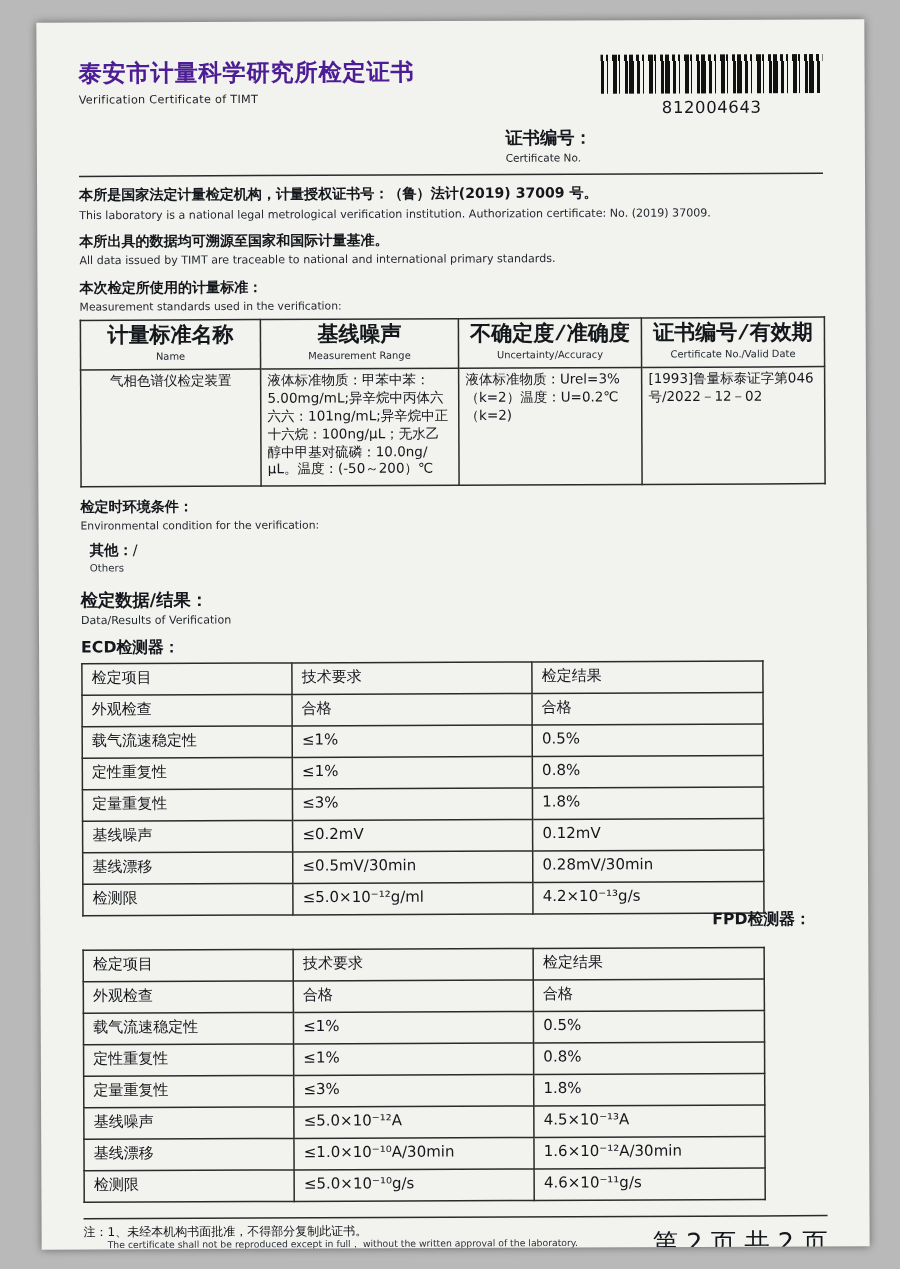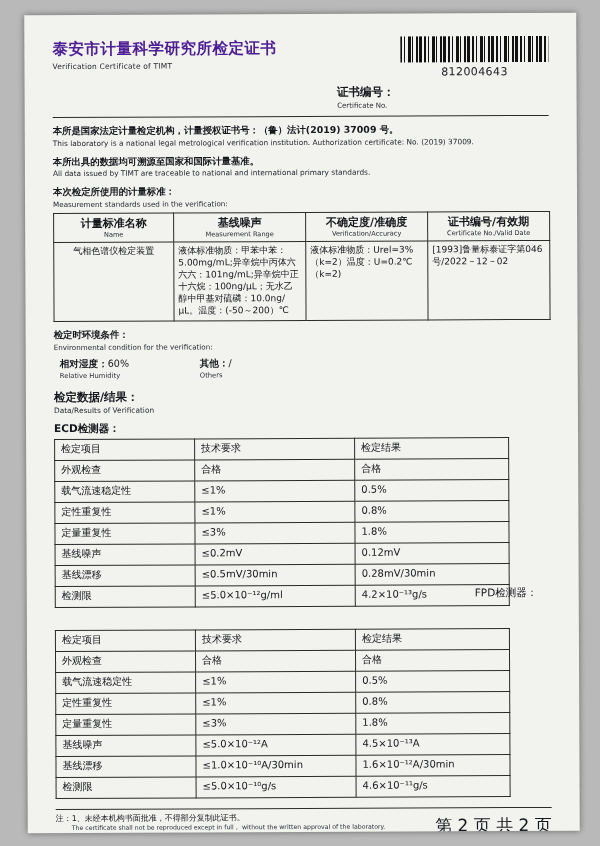--- a/index.html
+++ b/index.html
@@ -135,25 +135,26 @@
     width: 100%;
     table-layout: fixed;
   }
   .std-tbl td, .std-tbl th {
     border: 1px solid #2b2b2b;
     vertical-align: top;
     padding: 3px 4px;
   }
   .th2 { text-align: center; }
   .th2 .cn {
-    font-size: 11px;
+    font-size: 14px;
     font-weight: bold;
     color: #14171c;
     display: block;
     line-height: 1.2;
+    font-family: Liberation Mono, monospace;
   }
   .th2 .en {
     font-size: 6.6px;
     color: #242a33;
     display: block;
     line-height: 1.2;
     margin-top: 1px;
   }
   .std-tbl td.cell {
     font-size: 9px;
@@ -199,22 +200,23 @@
   .res-title .en { font-size: 7.4px; color: #232830; margin-top: 1px; }
   .det-label {
     font-size: 10.5px;
     font-weight: bold;
     color: #14171c;
     margin: 7px 0 3px 0;
   }
   .det-label-right {
     position: absolute;
     font-size: 10.5px;
-    font-weight: normal;
-    color: #14171c;
+    font-weight: bold;
+    color: #14171c;
+    margin-top: 20px;
   }
 
   .res-tbl { width: 454px; }
   .res-tbl td {
     border: 1px solid #2b2b2b;
     font-size: 10px;
     color: #14171c;
     padding: 3.5px 6px;
     line-height: 1.25;
     height: 13px;
@@ -312,47 +314,41 @@
           <td class="th2">
             <span class="cn">计量标准名称</span>
             <span class="en">Name</span>
           </td>
           <td class="th2">
             <span class="cn">基线噪声</span>
             <span class="en">Measurement Range</span>
           </td>
           <td class="th2">
             <span class="cn">不确定度/准确度</span>
-            <span class="en">Verification/Accuracy</span>
+            <span class="en">Uncertainty/Accuracy</span>
           </td>
           <td class="th2">
             <span class="cn">证书编号/有效期</span>
             <span class="en">Certificate No./Valid Date</span>
           </td>
         </tr>
         <tr>
           <td class="cell cell-center">气相色谱仪检定装置</td>
           <td class="cell">液体标准物质：甲苯中苯：5.00mg/mL;异辛烷中丙体六六六：101ng/mL;异辛烷中正十六烷：100ng/μL；无水乙醇中甲基对硫磷：10.0ng/μL。温度：(-50～200）℃</td>
           <td class="cell">液体标准物质：Urel=3%（k=2）温度：U=0.2℃（k=2)</td>
           <td class="cell">[1993]鲁量标泰证字第046号/2022－12－02</td>
         </tr>
       </tbody>
         </table>
 
       <div class="env-title">
         <div class="cn">检定时环境条件：</div>
         <div class="en">Environmental condition for the verification:</div>
       </div>
       <div class="env-row">
-        <div class="env-item env-w3">
-          <div class="cn">
-            <b>相对湿度：</b><span>60%</span>
-          </div>
-          <div class="en">Relative Humidity</div>
-        </div>
         <div class="env-item env-w4">
           <div class="cn">
             <b>其他：</b><span>/</span>
           </div>
           <div class="en">Others</div>
         </div>
       </div>
 
       <div class="res-title">
         <div class="cn">检定数据/结果：</div>

